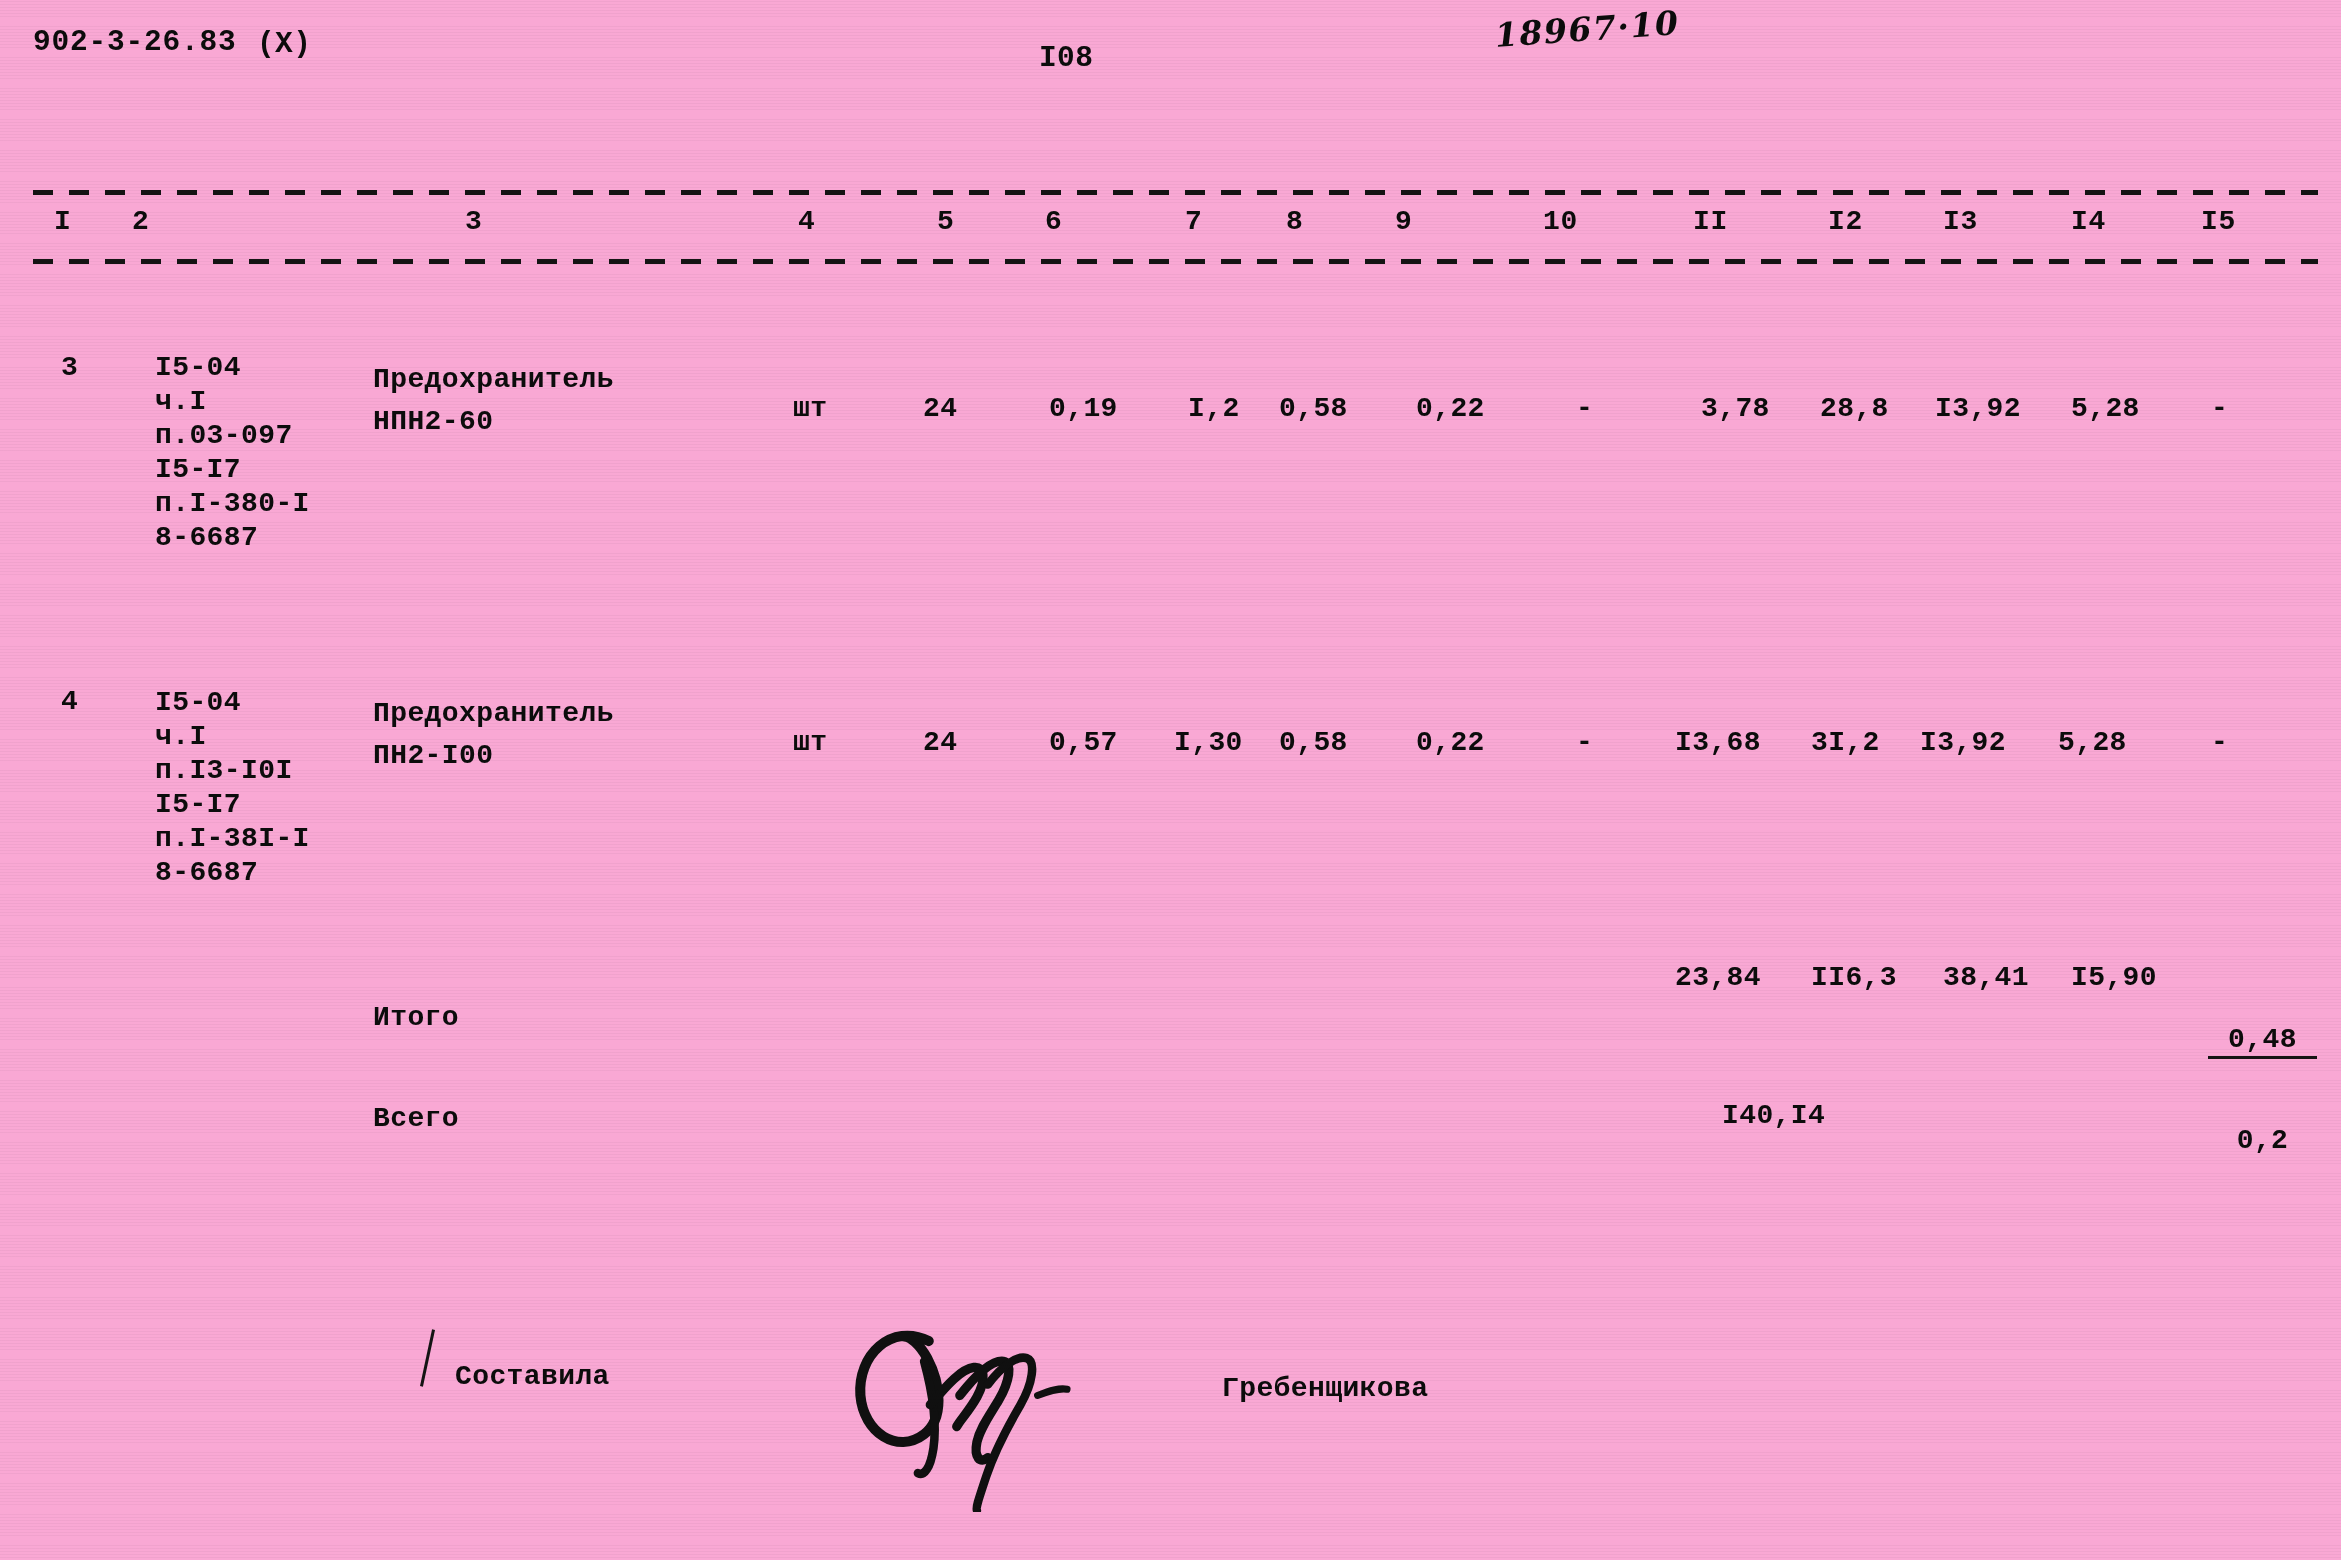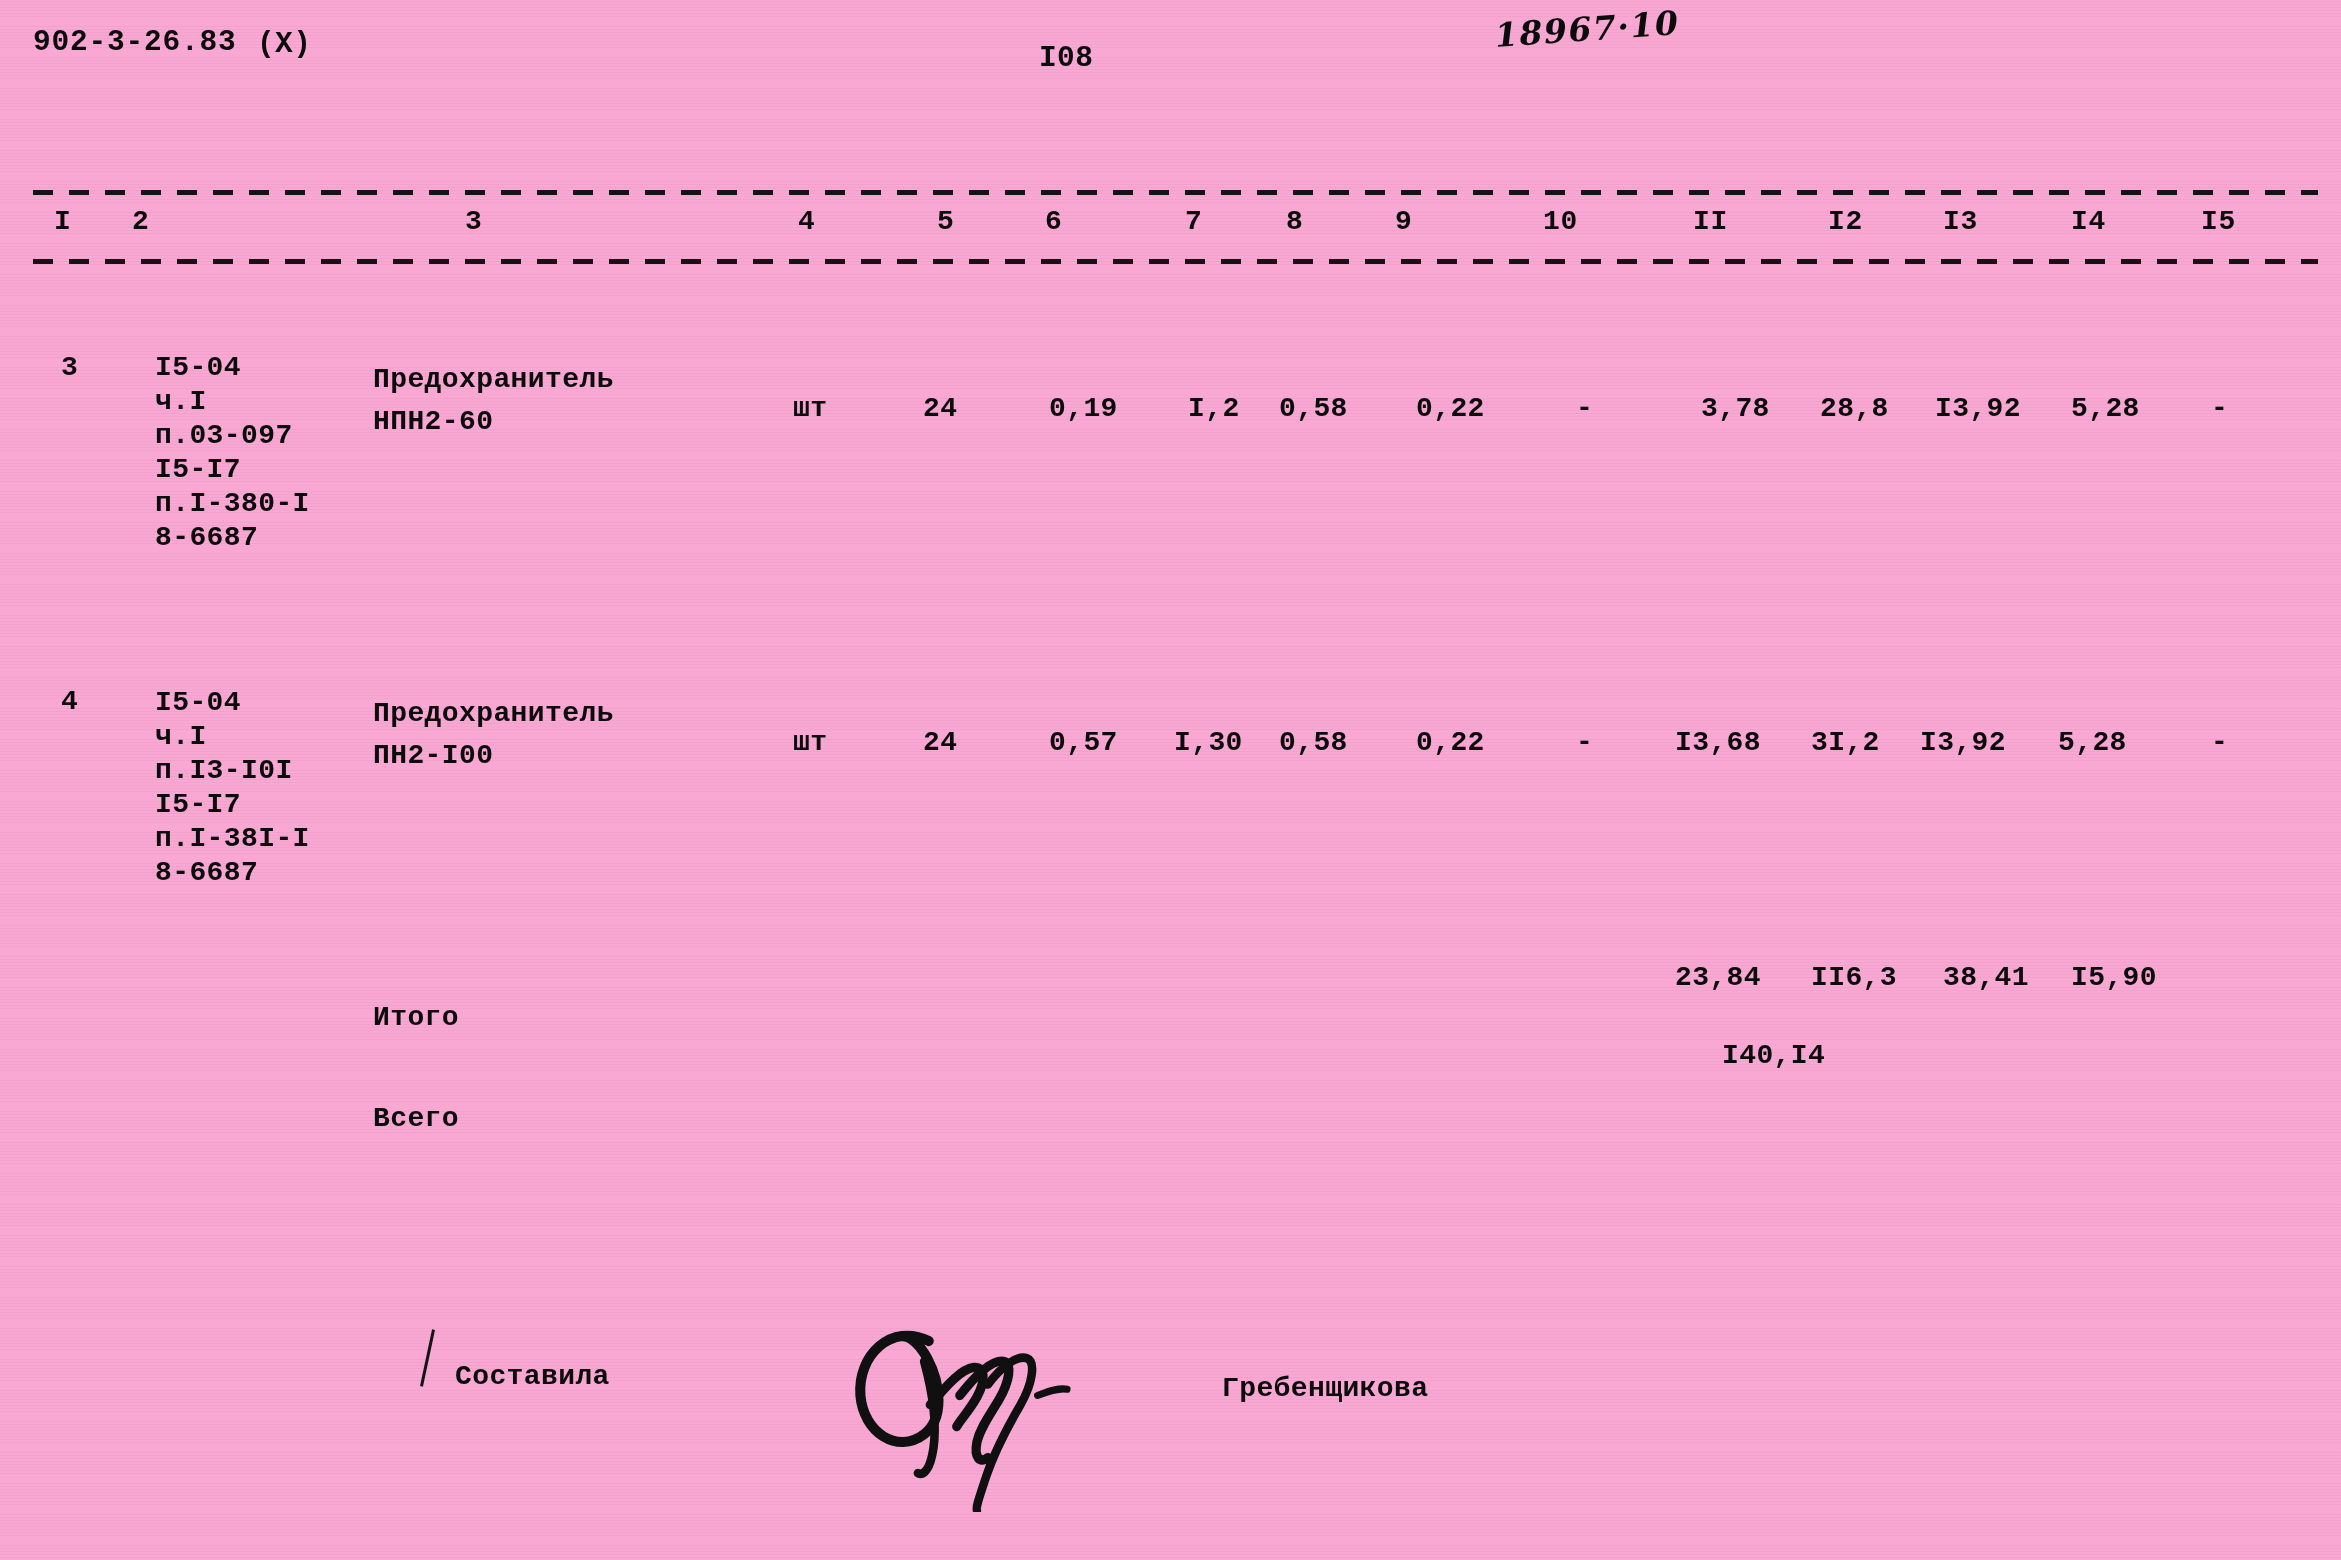--- a/index.html
+++ b/index.html
@@ -252,24 +252,28 @@
   <div class="desc" style="left:373px; top:960px;margin-top:37px;">Итого</div>
 
   <div class="num" style="left:1675px; top:962px;">23,84</div>
 
   <div class="num" style="left:1811px; top:962px;">II6,3</div>
 
   <div class="num" style="left:1943px; top:962px;">38,41</div>
 
   <div class="num" style="left:2071px; top:962px;">I5,90</div>
 
+  <div class="fraction" style="left:2208px; top:962px; width:109px;">
+    <span class="top">0,48</span>
+    <span class="bot">0,2</span>
+  </div>
 
   <div class="desc" style="left:373px; top:1098px;">Всего</div>
 
-  <div class="num" style="left:1722px; top:1040px;">I40,I4</div>
+  <div class="num" style="left:1722px; top:1100px;">I40,I4</div>
 
   <div class="slash" style="left:426px; top:1329px;"></div>
 
   <div class="desc" style="left:455px; top:1356px;">Составила</div>
 
   <svg class="signature" style="left:843px; top:1310px;" width="257" height="202" viewBox="0 0 330 260">
     <g fill="none" stroke="#101010" stroke-linecap="round" stroke-linejoin="round">
       <path d="M110 40 C 62 16, 18 58, 22 110 C 26 158, 70 186, 104 160 C 130 140, 126 96, 108 62 C 98 44, 86 34, 78 34" stroke-width="13"></path>
       <path d="M104 66 C 116 110, 120 150, 116 178 C 112 204, 104 214, 96 210" stroke-width="11"></path>
       <path d="M112 122 C 134 96, 152 76, 168 74 C 182 72, 184 90, 172 112 C 162 130, 150 142, 146 150" stroke-width="12"></path>

